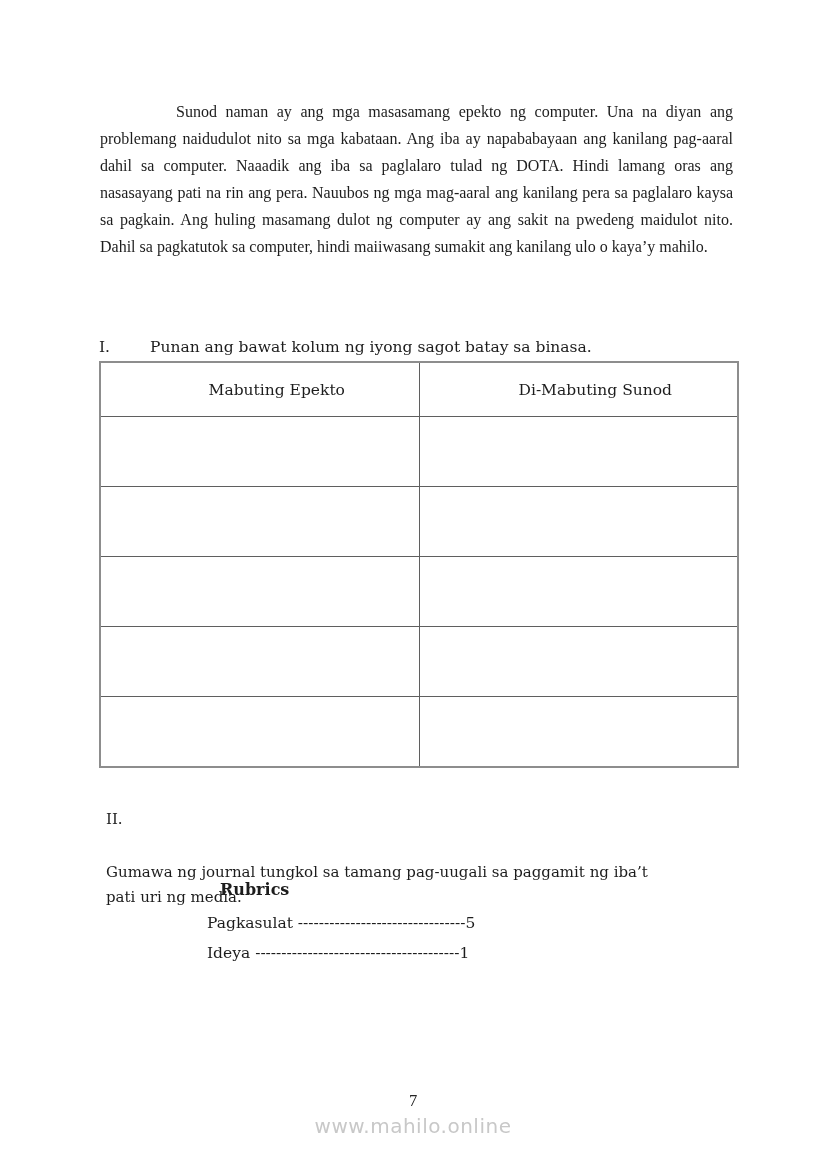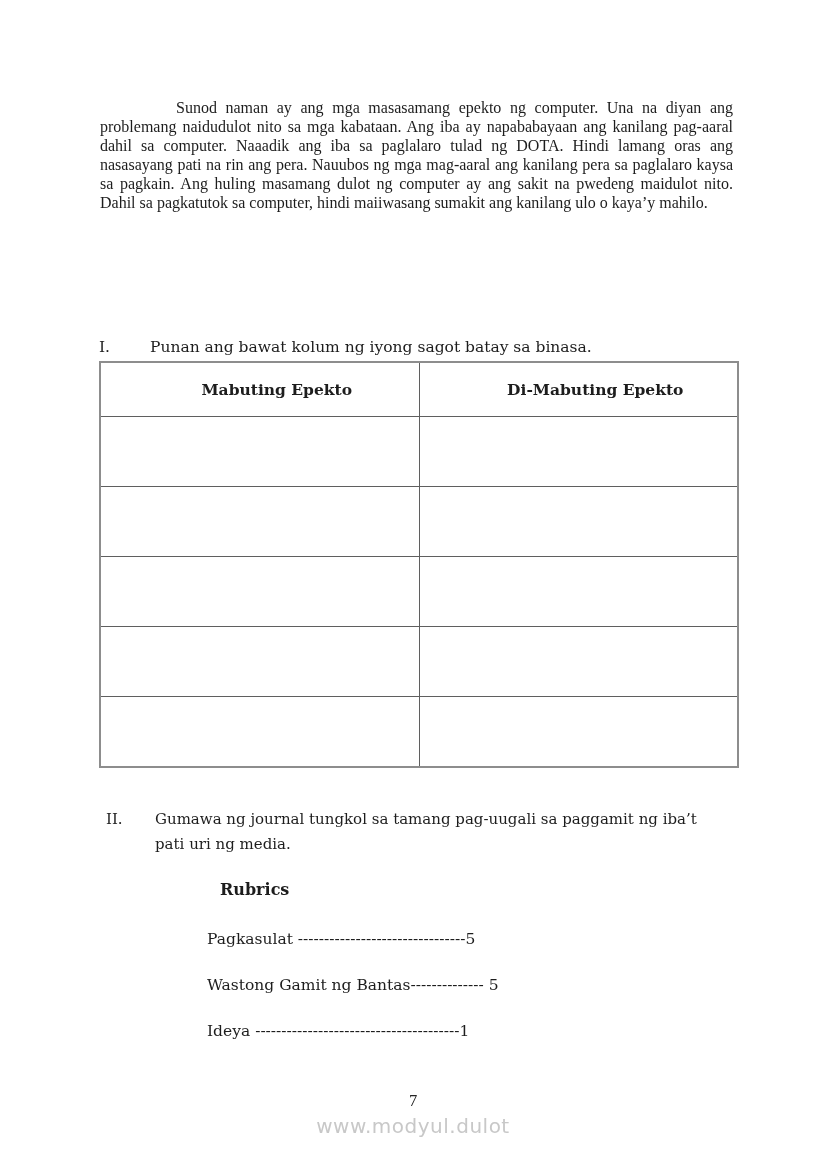--- a/index.html
+++ b/index.html
@@ -2,58 +2,58 @@
 <html><head>
 <meta charset="utf-8">
 <style>
   html,body { margin:0; padding:0; background:#ffffff; }
   .page {
     position:relative; width:826px; height:1169px; background:#ffffff;
     color:#1d1d1d; font-family:"Liberation Serif", serif; overflow:hidden;
   }
   .para {
     position:absolute; left:100px; width:633px; margin:0;
-    text-align:justify; font-size:16px; line-height:19px; text-indent:76px;
+    text-align:justify; font-size:16px; line-height:27px; text-indent:76px;
   }
   #para1 { top:98px; }
   #para2 { top:257px; }
   .it { font-style:italic; }
   .seg { font-style:inherit; }
 
   #sec1 { position:absolute; left:99px; top:338px; font-family:"DejaVu Serif", serif; font-size:15.5px; white-space:nowrap; }
   #sec1 .numeral { display:inline-block; width:51px; }
 
   table.epekto {
     position:absolute; left:99px; top:361px; width:640px;
     border-collapse:collapse; table-layout:fixed;
     border:2px solid #8d8d8d;
   }
   table.epekto th, table.epekto td { border:1px solid #5f5f5f; padding:0; }
   table.epekto th {
-    height:53px; font-family:"DejaVu Serif", serif; font-weight:bold;
+    height:53px; font-family:"DejaVu Serif", serif; font-weight:normal;
     font-size:15.5px; text-align:center; vertical-align:middle; color:#1d1d1d;padding-left:34px;
   }
   table.epekto td { height:69px; }
 
   #sec2 {
     position:absolute; left:106px; top:807px; display:flex;
-    font-family:"DejaVu Serif", serif; font-size:15px; line-height:25px;
+    font-family:"DejaVu Serif", serif; font-size:15px; line-height:25px;flex-direction:column;
   }
   #sec2 .numeral2 { width:49px; flex:none; }
-  #sec2 .sec2-text { width:565px; }
+  #sec2 .sec2-text { width:565px;margin-top:28px; }
 
   #rubrics-heading {
     position:absolute; left:176px; top:880px;
     font-family:"DejaVu Serif", serif; font-weight:bold; font-size:16px;margin-left:44px;
   }
   #rubric-list {
     position:absolute; left:207px; top:908px;
     font-family:"DejaVu Serif", serif; font-size:15.5px;
   }
-  #rubric-list .rubric-item { height:30px; line-height:30px; white-space:pre;margin-top:16px; }
+  #rubric-list .rubric-item { height:30px; line-height:30px; white-space:pre; }
 
   #page-number {
     position:absolute; left:0; top:1091px; width:100%;
     text-align:center; font-size:16.5px; color:#242424;
   }
   #watermark {
     position:absolute; left:0; top:1114px; width:100%; text-align:center;
     font-family:"DejaVu Sans", sans-serif; font-size:20px;
     color:#c8c8c8; letter-spacing:0.5px;
   }
@@ -65,21 +65,21 @@
 
   <p class="para" id="para1"><span class="seg">Sunod naman ay ang mga masasamang epekto ng </span><span class="seg it">computer</span><span class="seg">. Una na diyan ang problemang naidudulot nito sa mga kabataan. Ang iba ay napababayaan ang kanilang pag-aaral dahil sa </span><span class="seg it">computer</span><span class="seg">. Naaadik ang iba sa paglalaro tulad ng </span><span class="seg it">DOTA</span><span class="seg">. Hindi lamang oras ang nasasayang  pati na rin ang pera. Nauubos ng mga mag-aaral ang kanilang pera sa paglalaro kaysa sa pagkain. Ang huling masamang dulot ng </span><span class="seg it">computer</span><span class="seg"> ay ang sakit na pwedeng maidulot nito. Dahil sa pagkatutok sa </span><span class="seg it">computer</span><span class="seg">, hindi maiiwasang sumakit ang kanilang ulo o kaya’y mahilo.</span></p>
 
 
   <div id="sec1"><span class="numeral">I.</span><span>Punan ang bawat kolum ng iyong sagot batay sa binasa.</span></div>
 
   <table class="epekto">
     <thead>
       <tr>
         <th>Mabuting Epekto</th>
-        <th>Di-Mabuting Epekto</th>
+        <th>Di-Mabuting Sunod</th>
       </tr>
     </thead>
     <tbody id="epekto-tbody">
         <tr>
           <td></td>
           <td></td>
         </tr>
         <tr>
           <td></td>
           <td></td>
@@ -101,20 +101,19 @@
 
   <div id="sec2">
       <span class="numeral2">II.</span>
       <span class="sec2-text"><span class="seg">Gumawa ng </span><span class="seg it">journal tungkol</span><span class="seg">  sa  tamang pag-uugali sa paggamit ng iba’t</span><br><span class="seg">pati uri ng media.</span></span>
     </div>
 
   <div id="rubrics-heading">Rubrics</div>
 
   <div id="rubric-list">
     <div class="rubric-item">Pagkasulat --------------------------------5</div>
-    <div class="rubric-item">Wastong Gamit ng Bantas-------------- 5</div>
     <div class="rubric-item">Ideya ---------------------------------------1</div>
   </div>
 
   <div id="page-number">7</div>
-  <div id="watermark">www.modyul.dulot</div>
+  <div id="watermark">www.mahilo.online</div>
 
 </div>
 
 </body></html>

